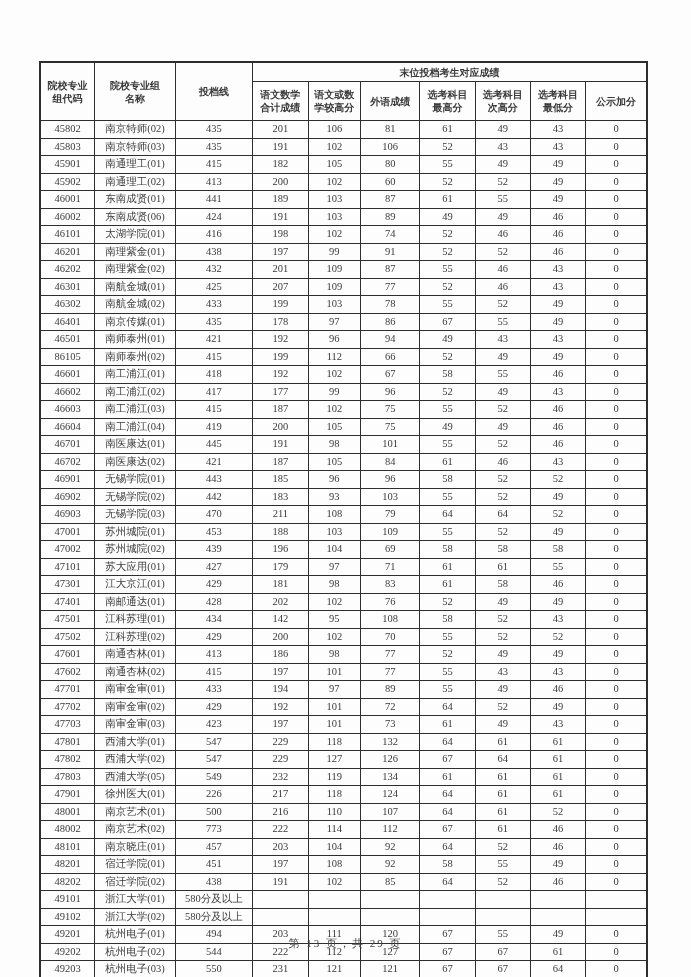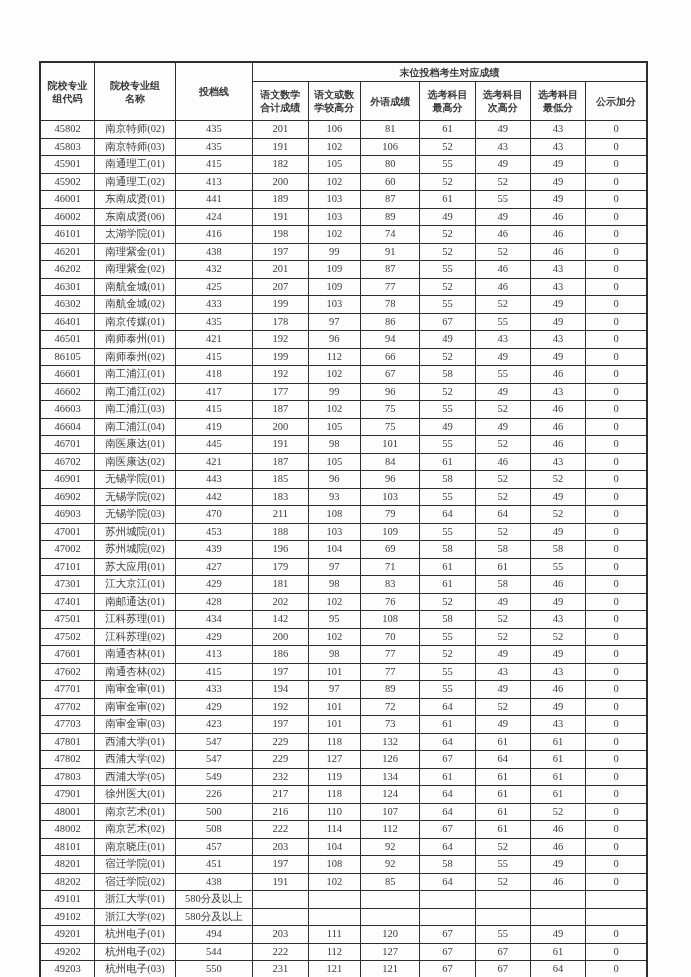--- a/index.html
+++ b/index.html
@@ -583,21 +583,21 @@
           <td>110</td>
           <td>107</td>
           <td>64</td>
           <td>61</td>
           <td>52</td>
           <td>0</td>
         </tr>
         <tr>
           <td>48002</td>
           <td>南京艺术(02)</td>
-          <td>508</td>
+          <td>773</td>
           <td>222</td>
           <td>114</td>
           <td>112</td>
           <td>67</td>
           <td>61</td>
           <td>46</td>
           <td>0</td>
         </tr>
         <tr>
           <td>48101</td>
@@ -691,14 +691,15 @@
           <td>121</td>
           <td>121</td>
           <td>67</td>
           <td>67</td>
           <td>64</td>
           <td>0</td>
         </tr>
       </tbody>
   </table>
 
+  <div class="page-footer">第 13 页，共 29 页</div>
 
 </div>
 
 </body></html>

